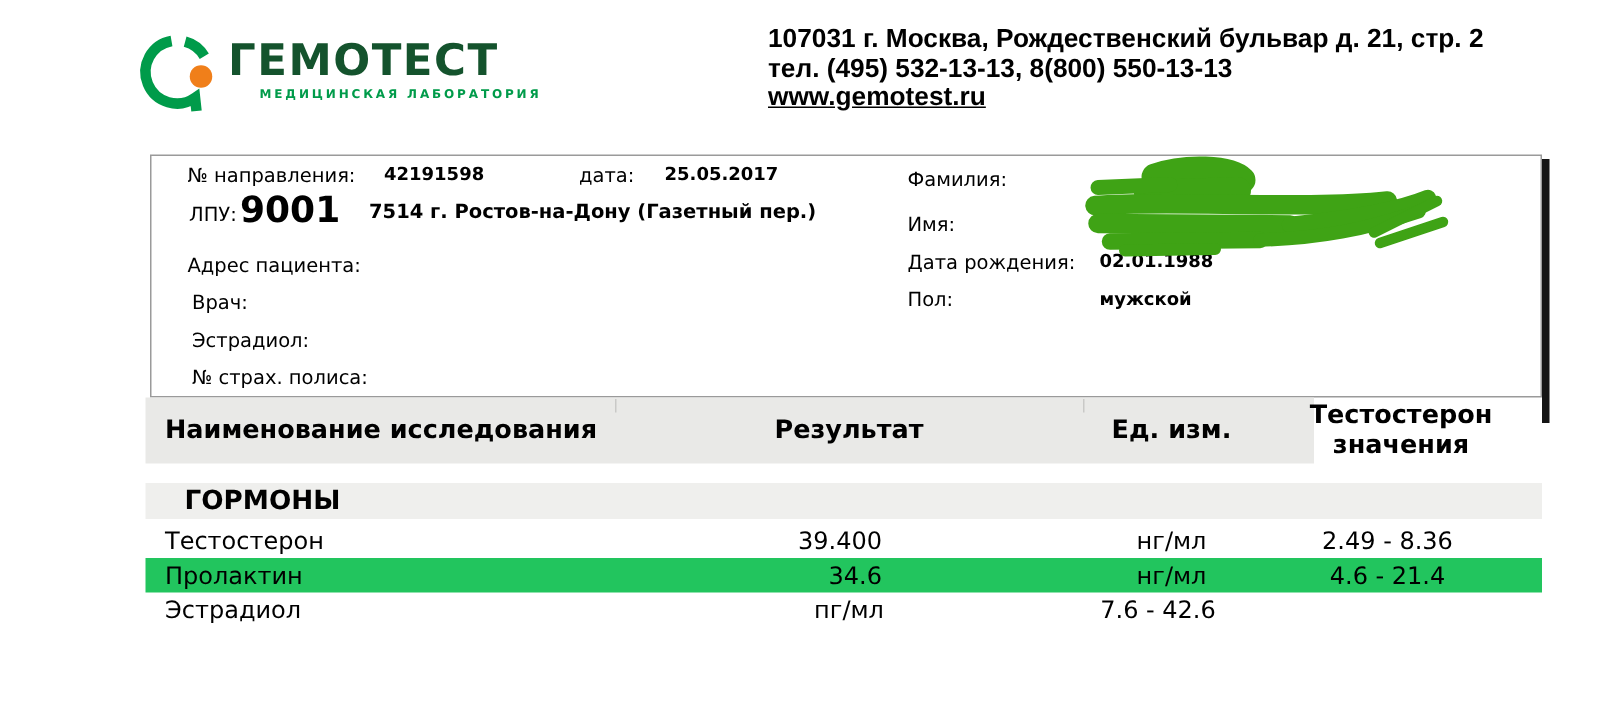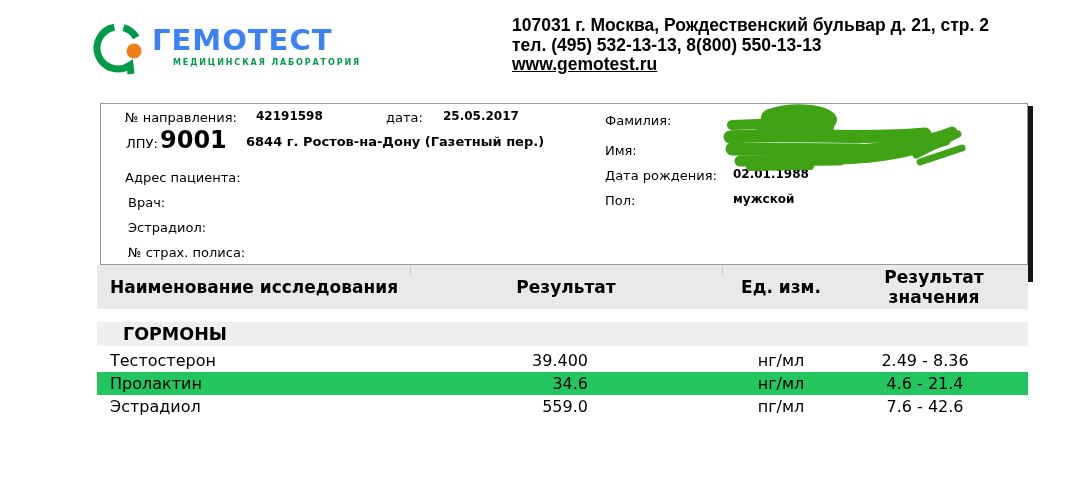--- a/index.html
+++ b/index.html
@@ -3,21 +3,21 @@
 <meta charset="utf-8">
 <style>
   html,body{margin:0;padding:0;}
   body{
     width:1080px;height:478px;position:relative;background:#ffffff;
     font-family:"DejaVu Sans",sans-serif;color:#000;overflow:hidden;
   }
   .abs{position:absolute;white-space:nowrap;}
 
   
-  .logo-name{left:152px;top:23px;font-size:29px;font-weight:bold;color:#3b82f6;letter-spacing:1px;}
+  .logo-name{left:152px;top:23px;font-size:29px;font-weight:bold;color:#14532d;letter-spacing:1px;}
   .logo-tagline{left:157px;top:58px;font-size:8px;font-weight:bold;color:#009b4a;letter-spacing:1.9px;padding-left:16px;}
 
   
   .address{left:512px;top:16px;font-family:"Liberation Sans",sans-serif;
     font-size:17.5px;font-weight:bold;line-height:19.5px;}
   .address .site{text-decoration:underline;}
 
   
   .panel{left:100px;top:103px;width:926px;height:160px;border:1px solid #9a9a9a;background:#fff;}
   .lbl{font-size:13px;}
@@ -26,21 +26,21 @@
   .lpu-branch{font-size:13px;font-weight:bold;}
 
   
   .scribble{left:720px;top:103px;}
 
   
   .side-bar{left:1028px;top:106px;width:5px;height:176px;background:#151515;}
 
   
   .tbl-grid{display:grid;grid-template-columns:313px 312px 118px 188px;align-items:center;}
-  .thead{left:97px;top:265px;width:931px;height:44px;background:#e9e9e7;
+  .thead{left:97px;top:265px;width:779px;height:44px;background:#e9e9e7;
     font-size:17px;font-weight:bold;}
   .thead .c1{padding-left:13px;}
   .thead .c2,.thead .c3{text-align:center;}
   .thead .c4{text-align:center;line-height:20px;white-space:normal;padding:0 8px;}
   .tick{position:absolute;top:1px;width:1px;height:9px;background:#c9c9c7;}
   .tick.t1{left:313px;} .tick.t2{left:625px;}
 
   .section-row{left:97px;top:322px;width:931px;height:24px;background:#efefed;
     display:flex;align-items:center;font-size:17.5px;font-weight:bold;padding-left:0;}
   .section-row span{padding-left:26px;}
@@ -73,21 +73,21 @@
 
 <div class="abs panel"></div>
 
 <div class="abs lbl" style="left:125px;top:110px">№ направления:</div>
 <div class="abs val" style="left:256px;top:109px">42191598</div>
 <div class="abs lbl" style="left:386px;top:110px">дата:</div>
 <div class="abs val" style="left:443px;top:109px">25.05.2017</div>
 
 <div class="abs lbl" style="left:126px;top:136px">ЛПУ:</div>
 <div class="abs lpu-big" style="left:160px;top:126px">9001</div>
-<div class="abs lpu-branch" style="left:246px;top:134px">6844 г. Ростов-на-Дону (Газетный пер.)</div>
+<div class="abs lpu-branch" style="left:246px;top:134px">7514 г. Ростов-на-Дону (Газетный пер.)</div>
 
 <div class="abs lbl" style="left:125px;top:170px">Адрес пациента:</div>
 <div class="abs lbl" style="left:128px;top:195px">Врач:</div>
 <div class="abs lbl" style="left:128px;top:220px">Эстрадиол:</div>
 <div class="abs lbl" style="left:128px;top:245px">№ страх. полиса:</div>
 
 <div class="abs lbl" style="left:605px;top:113px">Фамилия:</div>
 <div class="abs lbl" style="left:605px;top:143px">Имя:</div>
 <div class="abs lbl" style="left:605px;top:168px">Дата рождения:</div>
 <div class="abs val" style="left:733px;top:167px">02.01.1988</div>
@@ -111,21 +111,21 @@
 </svg>
 
 <div class="abs side-bar"></div>
 
 <div class="abs thead tbl-grid">
   <div class="tick t1"></div>
   <div class="tick t2"></div>
   <div class="c1">Наименование исследования</div>
   <div class="c2">Результат</div>
   <div class="c3">Ед. изм.</div>
-  <div class="c4">Результат значения</div>
+  <div class="c4">Тестостерон значения</div>
 </div>
 
 <div class="abs section-row">
   <span>ГОРМОНЫ</span>
 </div>
 
 <div class="abs trow r0 tbl-grid">
   <div class="c1">Тестостерон</div>
   <div class="c2">39.400</div>
   <div class="c3">нг/мл</div>
@@ -134,16 +134,15 @@
 
 <div class="abs trow r1 tbl-grid">
   <div class="c1">Пролактин</div>
   <div class="c2">34.6</div>
   <div class="c3">нг/мл</div>
   <div class="c4">4.6 - 21.4</div>
 </div>
 
 <div class="abs trow r2 tbl-grid">
   <div class="c1">Эстрадиол</div>
-  <div class="c2">559.0</div>
   <div class="c3">пг/мл</div>
   <div class="c4">7.6 - 42.6</div>
 </div>
 
 </body></html>

